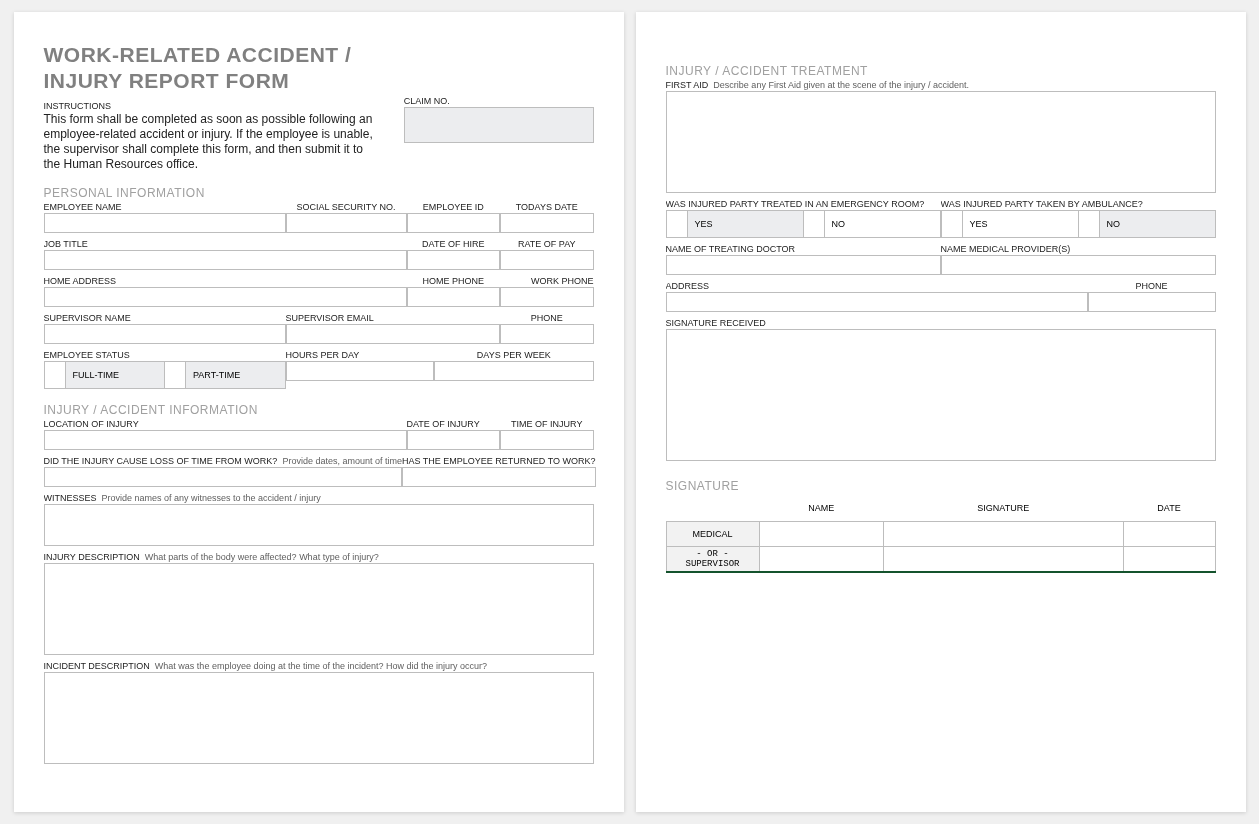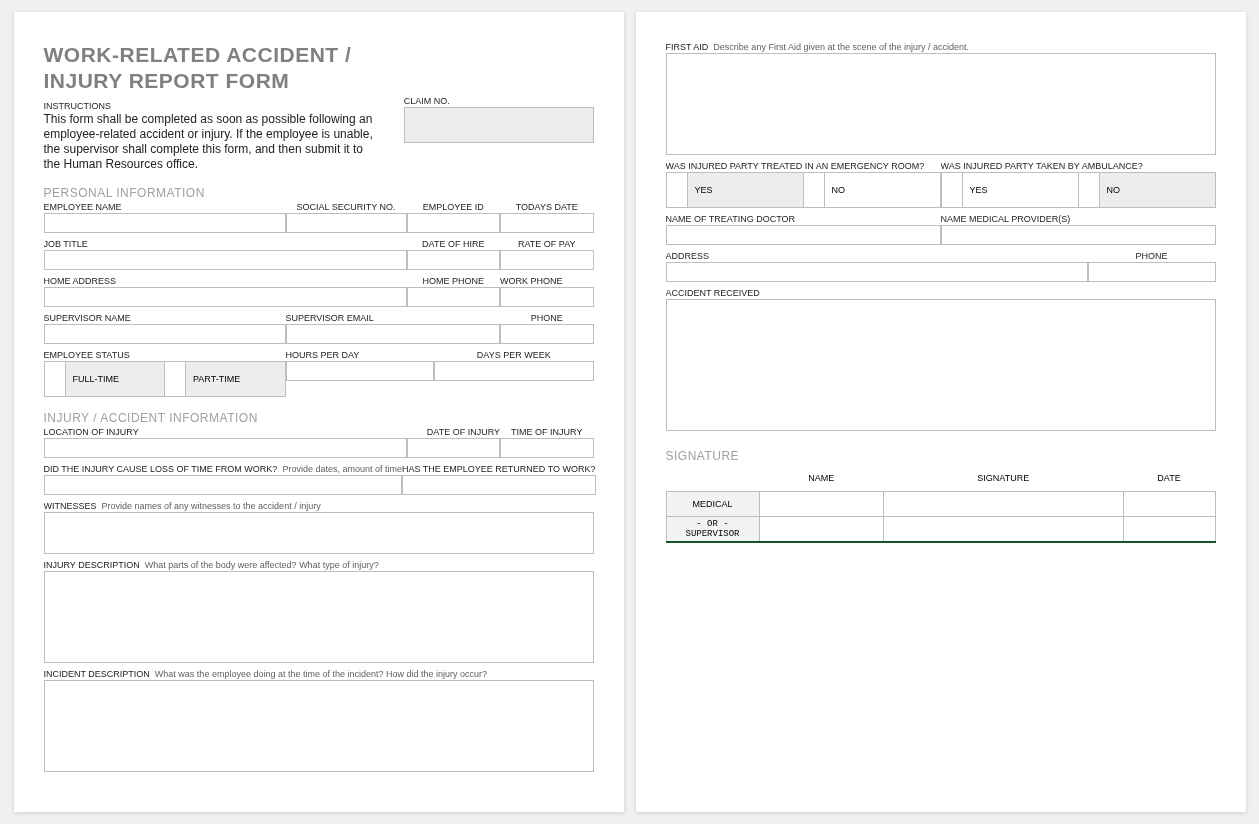--- a/index.html
+++ b/index.html
@@ -58,21 +58,21 @@
   flex-direction: column;
 }
 .cell {
   border: 1px solid #bdbdbd;
   height: 18px;
   background: #fff;
 }
 .cell.shade { background: #ecedef; }
 .cellpair {
   display: flex;
-  height: 36px;
+  height: 28px;
 }
 .cellpair .cb { border: 1px solid #bdbdbd; width: 20px; }
 .cellpair .btn {
   border: 1px solid #bdbdbd;
   border-left: none;
   flex: 1;
   display: flex;
   align-items: center;
   padding-left: 7px;
   font-size: 9px;
@@ -161,21 +161,21 @@
     <div class="row">
       <div class="fld" style="flex:3.3">
           <span class="lbl">HOME ADDRESS</span>
           <div class="cell"></div>
         </div>
       <div class="fld" style="flex:0.85">
           <span class="lbl" style="text-align:center">HOME PHONE</span>
           <div class="cell"></div>
         </div>
       <div class="fld" style="flex:0.85">
-          <span class="lbl" style="text-align:left">WORK PHONE</span>
+          <span class="lbl" style="text-align:right">WORK PHONE</span>
           <div class="cell"></div>
         </div>
     </div>
 
     <div class="row">
       <div class="fld" style="flex:2.2">
           <span class="lbl">SUPERVISOR NAME</span>
           <div class="cell"></div>
         </div>
       <div class="fld" style="flex:1.95">
@@ -213,21 +213,21 @@
     </div>
 
     <h2 class="section">INJURY / ACCIDENT INFORMATION</h2>
 
     <div class="row">
       <div class="fld" style="flex:3.3">
           <span class="lbl">LOCATION OF INJURY</span>
           <div class="cell"></div>
         </div>
       <div class="fld" style="flex:0.85">
-          <span class="lbl" style="text-align:right">DATE OF INJURY</span>
+          <span class="lbl" style="text-align:left">DATE OF INJURY</span>
           <div class="cell"></div>
         </div>
       <div class="fld" style="flex:0.85">
           <span class="lbl" style="text-align:center">TIME OF INJURY</span>
           <div class="cell"></div>
         </div>
     </div>
 
     <div class="row">
       <div class="fld" style="flex:3.3">
@@ -258,20 +258,21 @@
       <div class="fld" style="flex:1">
         <span class="lbl"><span>INCIDENT DESCRIPTION</span>&nbsp;&nbsp;<span class="hint">What was the employee doing at the time of the incident?  How did the injury occur?</span></span>
         <div class="cell tall2"></div>
       </div>
     </div>
 
   </div>
 
   <div class="page">
 
+    <h2 class="section" style="margin-top:22px;">INJURY / ACCIDENT TREATMENT</h2>
 
     <div class="row">
       <div class="fld" style="flex:1">
         <span class="lbl"><span>FIRST AID</span>&nbsp;&nbsp;<span class="hint">Describe any First Aid given at the scene of the injury / accident.</span></span>
         <div class="cell tall3"></div>
       </div>
     </div>
 
     <div class="row">
       <div class="fld" style="flex:1">
@@ -319,21 +320,21 @@
           <div class="cell"></div>
         </div>
       <div class="fld" style="flex:1">
           <span class="lbl" style="text-align:center">PHONE</span>
           <div class="cell"></div>
         </div>
     </div>
 
     <div class="row">
       <div class="fld" style="flex:1">
-        <span class="lbl">ACCIDENT RECEIVED</span>
+        <span class="lbl">SIGNATURE RECEIVED</span>
         <div class="cell tall4"></div>
       </div>
     </div>
 
     <h2 class="section" style="margin-top:18px;">SIGNATURE</h2>
 
     <table class="sig">
       <tbody>
           <tr>
         <th style="width:90px;"></th>

